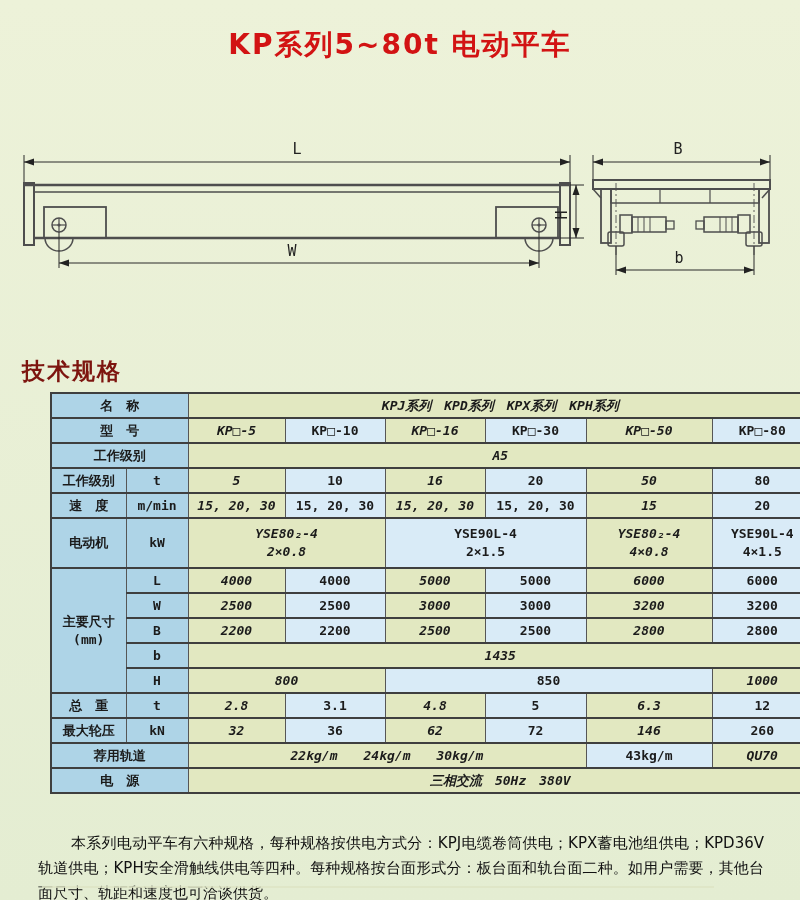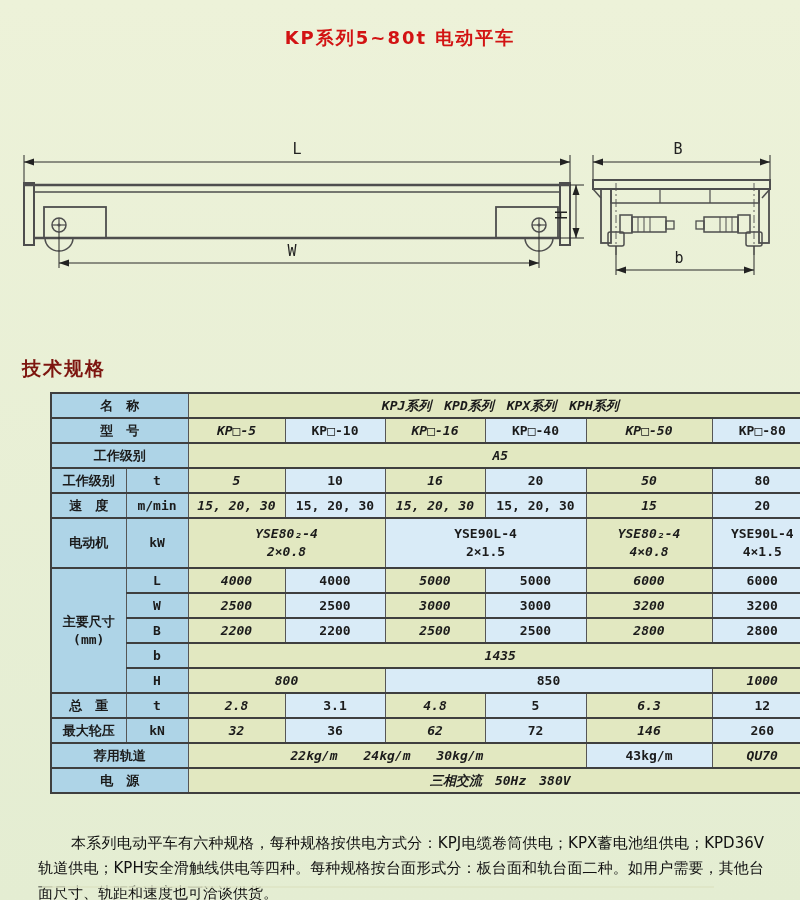--- a/index.html
+++ b/index.html
@@ -8,30 +8,30 @@
     --c-border:#3f3f3f; --c-page-top:#edf2d9; --c-page-bottom:#e4edd2;
   }
   html,body{margin:0;padding:0;}
   body{
     width:800px;height:900px;position:relative;overflow:hidden;
     background:linear-gradient(180deg,var(--c-page-top) 0%,var(--c-page-bottom) 100%);
     font-family:"DejaVu Sans","Liberation Sans",sans-serif;color:#1c1c1c;
   }
   .page-title{
     position:absolute;top:26px;left:0;width:800px;text-align:center;
-    font-size:18px;font-weight:bold;letter-spacing:2px;color:var(--c-title);
+    font-size:28px;font-weight:bold;letter-spacing:2px;color:var(--c-title);
   }
   .drawings{position:absolute;top:135px;left:10px;width:780px;height:150px;}
   .drawings svg{display:block;}
   .struct{stroke:#4e4e4e;fill:none;}
   .dim{stroke:#2a2a2a;stroke-width:1;fill:none;}
   .dimtext{font-family:"DejaVu Sans Mono","DejaVu Sans",monospace;font-size:15px;fill:#222;}
   .section-heading{
     position:absolute;top:356px;left:22px;
-    font-size:19px;font-weight:bold;letter-spacing:2px;color:var(--c-heading);
+    font-size:23px;font-weight:bold;letter-spacing:2px;color:var(--c-heading);
   }
   table.spec{
     position:absolute;top:392px;left:50px;width:762px;
     border-collapse:collapse;table-layout:fixed;
     border:2px solid var(--c-border);
   }
   table.spec td{
     border:1px solid #565656;
     border-top:2px solid var(--c-border);
     border-bottom:2px solid var(--c-border);
@@ -167,21 +167,21 @@
   <tbody>
       <tr>
         <td class="label" colspan="2">名　称</td>
         <td class="g" colspan="6">KPJ系列　KPD系列　KPX系列　KPH系列</td>
       </tr>
       <tr>
         <td class="label" colspan="2">型　号</td>
         <td class="g">KP□-5</td>
         <td class="b">KP□-10</td>
         <td class="g">KP□-16</td>
-        <td class="b">KP□-40</td>
+        <td class="b">KP□-30</td>
         <td class="g">KP□-50</td>
         <td class="b">KP□-80</td>
       </tr>
       <tr>
         <td class="label" colspan="2">工作级别</td>
         <td class="g" colspan="6">A5</td>
       </tr>
       <tr>
         <td class="label">工作级别</td>
         <td class="label">t</td>

